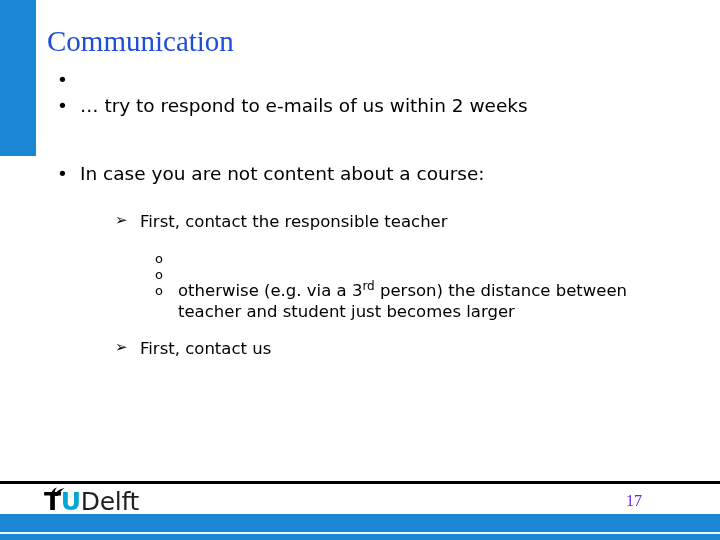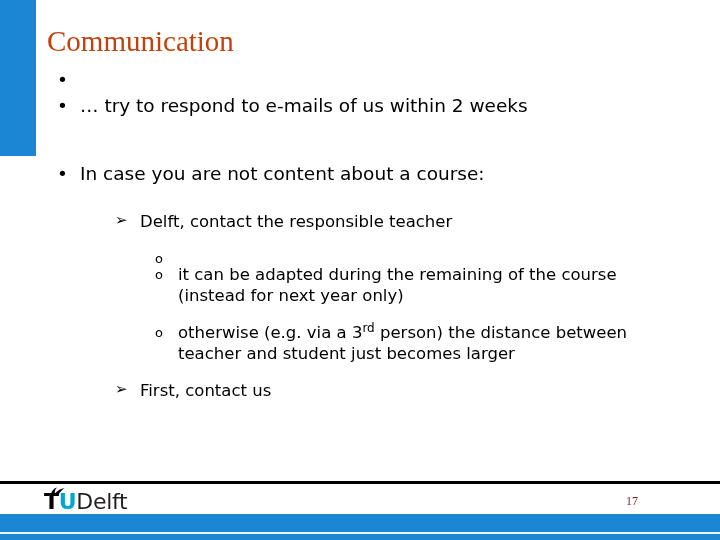--- a/index.html
+++ b/index.html
@@ -34,21 +34,21 @@
   }
 
   
   .slide-title {
     position: absolute;
     left: 47px;
     top: 24px;
     font-family: "Liberation Serif", "DejaVu Serif", serif;
     font-size: 29px;
     line-height: 34px;
-    color: #c2410c;
+    color: #1d4ed8;
     letter-spacing: 0px;
     white-space: nowrap;
   }
 
   
   .body-area {
     position: absolute;
     left: 0;
     top: 68px;
     width: 720px;
@@ -166,44 +166,44 @@
   }
   .logo-flame {
     position: absolute;
     left: 7px;
     top: 0px;
     width: 16px;
     height: 10px;
   }
   .logo-text {
     font-family: "DejaVu Sans", sans-serif;
-    font-size: 22px;
+    font-size: 25px;
     line-height: 22px;
     letter-spacing: -0.3px;
     color: #000000;
     position: absolute;
     left: 2px;
     bottom: 1px;
     white-space: nowrap;
     font-weight: 700;
   }
   .logo-u { color: #00a6d6; }
   .logo-delft {
     font-weight: 400;
     color: #231f20;
   }
 
   .page-number {
     position: absolute;
     left: 626px;
     top: 494px;
     font-family: "Liberation Serif", "DejaVu Serif", serif;
-    font-size: 12px;
+    font-size: 16px;
     line-height: 14px;
-    color: #7f1d1d;
+    color: #6d28d9;
   }
 </style>
 </head>
 <body>
 
 <div class="slide">
 
   <div class="side-bar"></div>
 
   <div class="slide-title">Communication</div>
@@ -225,34 +225,33 @@
 
     <div class="l1">
       <span class="marker">•</span>
       <span class="text">In case you are not content about a course:</span>
     </div>
 
     <div class="gap-sm"></div>
 
     <div class="l2">
       <span class="marker">➢</span>
-      <span class="text">Delft, contact the responsible teacher</span>
+      <span class="text">First, contact the responsible teacher</span>
     </div>
 
     <div class="gap-md"></div>
 
     <div class="l3">
       <span class="marker">o</span>
     </div>
 
     <div class="gap-md"></div>
 
     <div class="l3">
       <span class="marker">o</span>
-      <span class="text">it can be adapted during the remaining of the course (instead for next year only)</span>
     </div>
 
     <div class="gap-md"></div>
 
     <div class="l3">
       <span class="marker">o</span>
       <span class="text"><span>otherwise (e.g. via a 3</span><span class="sup">rd</span><span> person) the distance between teacher and student just becomes larger</span></span>
     </div>
 
     <div class="gap-md"></div>

